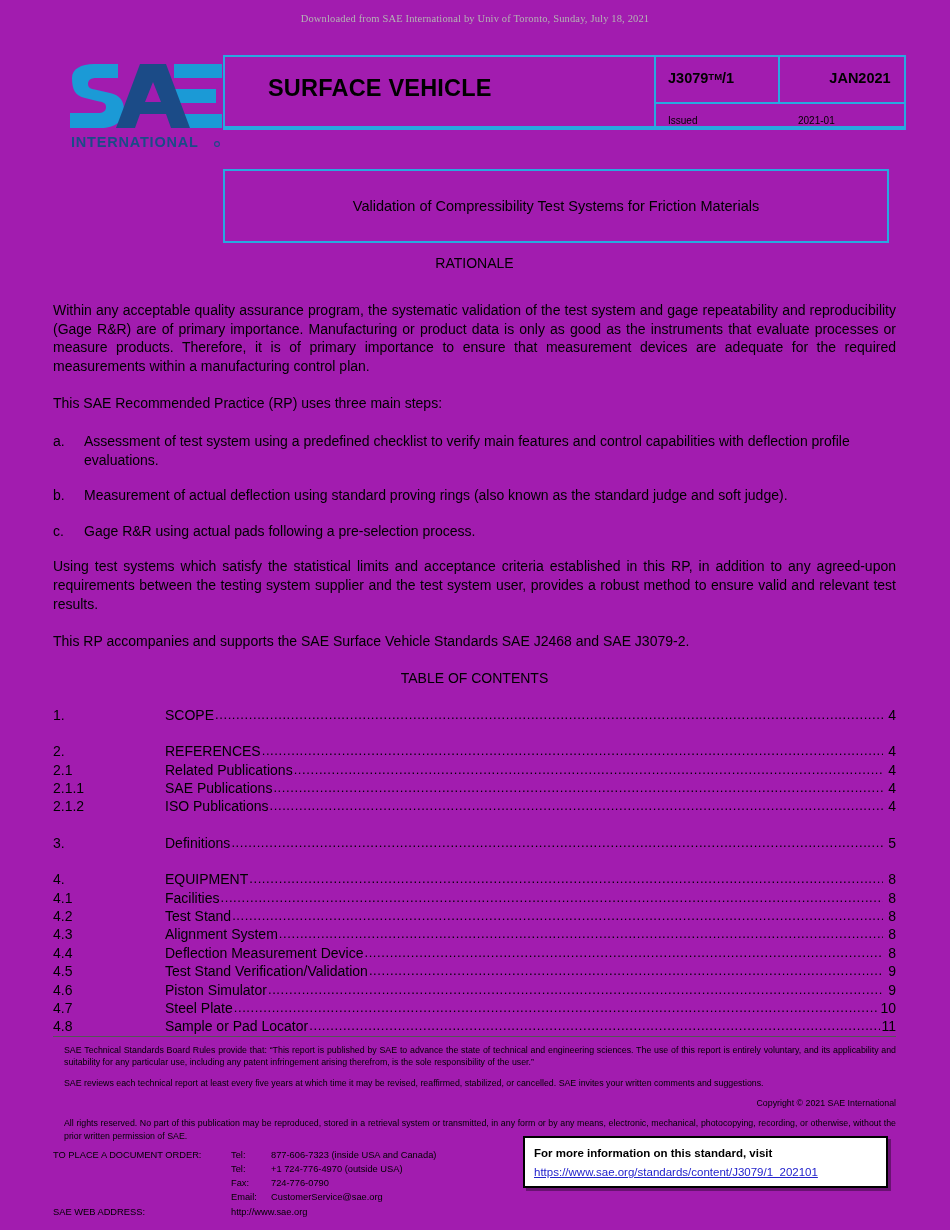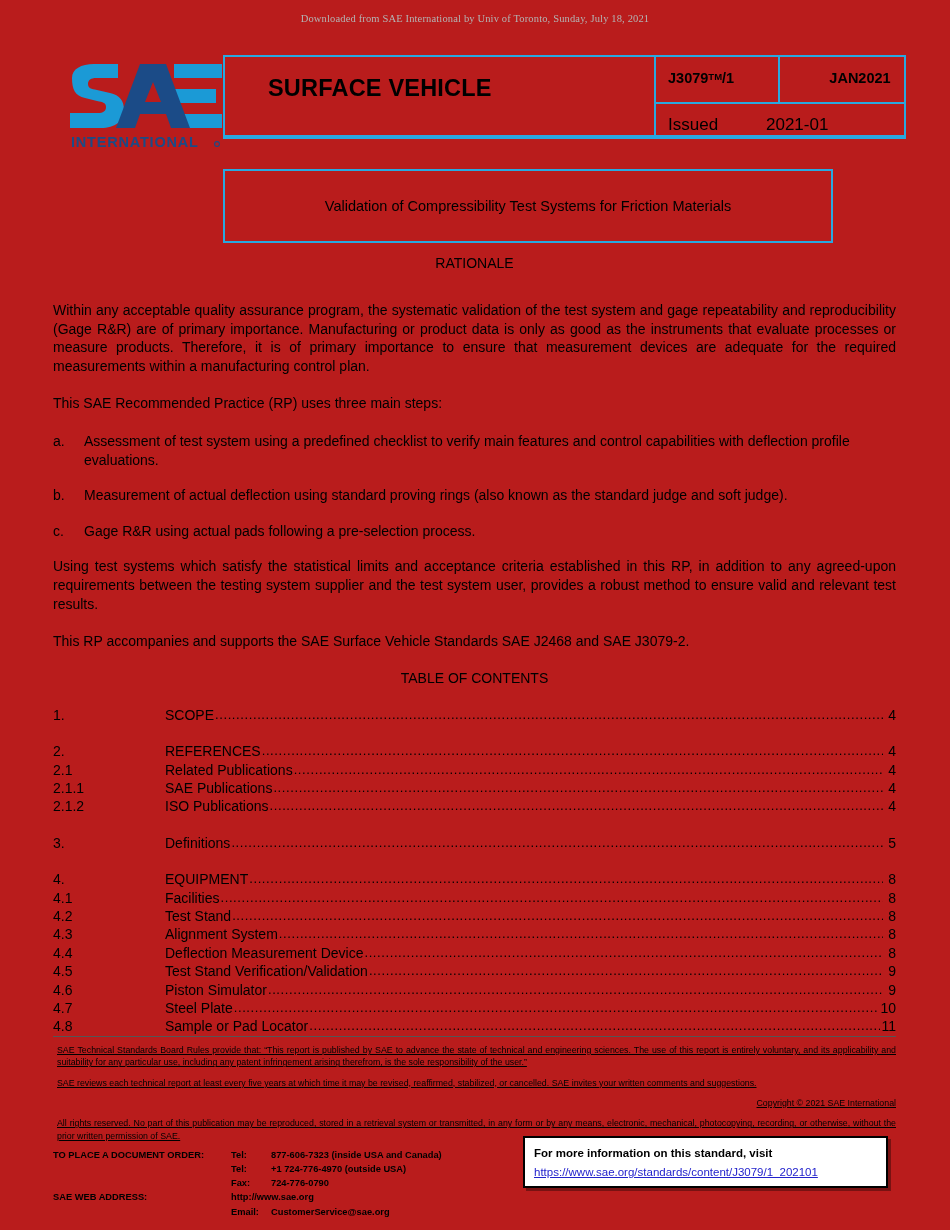--- a/index.html
+++ b/index.html
@@ -9,21 +9,21 @@
     background: #ffffff;
   }
   body {
     font-family: "Liberation Sans", sans-serif;
     color: #000000;
   }
   #page {
     position: relative;
     width: 950px;
     height: 1230px;
-    background: #b91c1c;
+    background: #a21caf;
     overflow: hidden;
     box-sizing: border-box;
   }
 
   
   .dl-line {
     position: absolute;
     top: 13px;
     left: 0;
     width: 950px;
@@ -110,30 +110,31 @@
     font-size: 14.5px;
     font-weight: bold;
     white-space: nowrap;
   }
   .hdr-right-bot {
     flex: 1;
     display: flex;
     align-items: flex-end;
     padding: 11px 0 0 12px;
     box-sizing: border-box;
-    font-size: 17px;
+    font-size: 10px;
+    gap: 32px;
   }
   .hdr-issued-label { width: 98px; }
   .hdr-issued-value { }
 
   .hdr-sub {
     position: absolute;
     left: 170px;
     top: 114px;
-    width: 610px;
+    width: 666px;
     height: 74px;
     border: 2.5px solid #29a8e0;
     box-sizing: border-box;
     display: flex;
     align-items: center;
     justify-content: center;
     font-size: 14.5px;
   }
 
   
@@ -218,32 +219,31 @@
   }
   .footer hr {
     border: 0;
     border-top: 1.2px solid #555;
     margin: 0 0 7px 0;
   }
   .footer p {
     font-size: 8.8px;
     line-height: 1.40;
     text-align: justify;
-    margin: 0 0 8px 4px;
-    text-decoration: underline;
+    margin: 0 0 8px 11px;
   }
   .footer p.nojust { text-align: right; }
 
   .order-block {
     position: absolute;
     left: 0;
     top: 112px;
     width: 470px;
     font-size: 9.3px;
-    font-weight: bold;
+    font-weight: normal;
     line-height: 1.52;
   }
   .order-row { display: flex; }
   .order-key { width: 178px; flex: 0 0 178px; }
   .order-tel { width: 40px; flex: 0 0 40px; }
   .order-val { }
   .order-val-wide { }
 
   .info-box {
     position: absolute;
@@ -459,27 +459,27 @@
         <div class="order-key"></div>
         <div class="order-tel">Tel:</div>
         <div class="order-val">+1 724-776-4970 (outside USA)</div>
       </div>
       <div class="order-row">
         <div class="order-key"></div>
         <div class="order-tel">Fax:</div>
         <div class="order-val">724-776-0790</div>
       </div>
       <div class="order-row">
-        <div class="order-key">SAE WEB ADDRESS:</div>
-        <div class="order-val-wide">http://www.sae.org</div>
-      </div>
-      <div class="order-row">
         <div class="order-key"></div>
         <div class="order-tel">Email:</div>
         <div class="order-val">CustomerService@sae.org</div>
+      </div>
+      <div class="order-row">
+        <div class="order-key">SAE WEB ADDRESS:</div>
+        <div class="order-val-wide">http://www.sae.org</div>
       </div>
     </div>
   </div>
 
   <div class="info-box">
     <div class="info-title">For more information on this standard, visit</div>
     <a class="info-link" href="#">https://www.sae.org/standards/content/J3079/1_202101</a>
   </div>
 
 </div>

